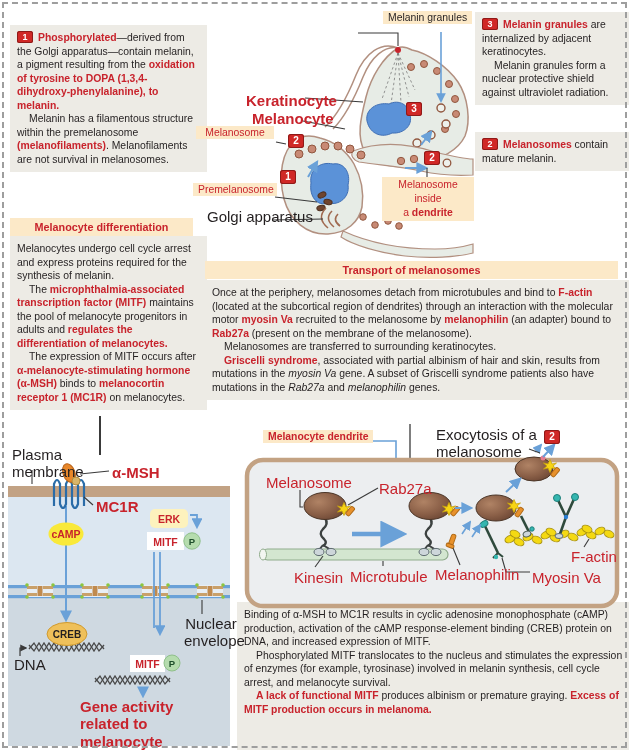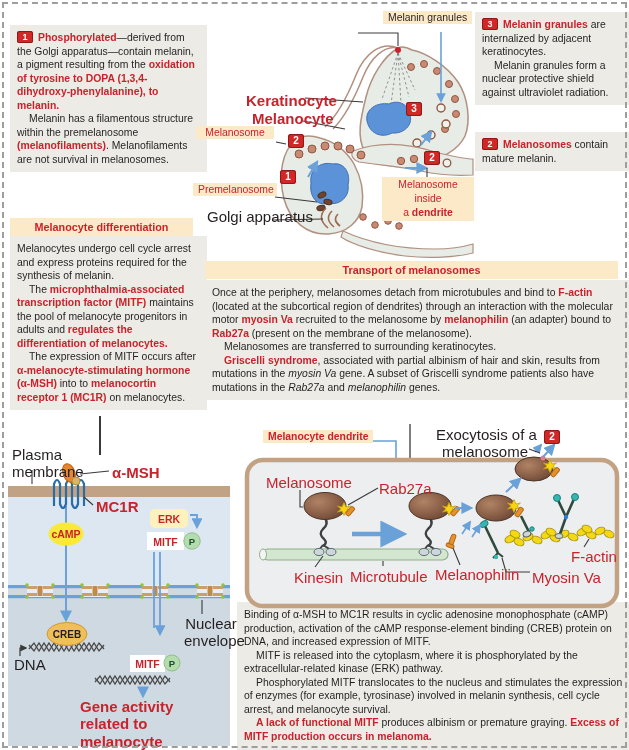--- a/index.html
+++ b/index.html
@@ -46,33 +46,32 @@
     </div>
 
   <div class="note" style="left:475px;top:132px;width:148px">
       <p><span class="nbadge">2</span><span class="red bold">Melanosomes</span><span class=""> contain mature melanin.</span></p>
     </div>
 
   <div class="hdr" style="left:10px;top:218px;width:183px">Melanocyte differentiation</div>
   <div class="note" style="left:10px;top:236px;width:183px">
       <p><span class="">Melanocytes undergo cell cycle arrest and express proteins required for the synthesis of melanin.</span></p>
       <p><span class="">The </span><span class="red bold">microphthalmia-associated transcription factor (MITF)</span><span class=""> maintains the pool of melanocyte progenitors in adults and </span><span class="red bold">regulates the differentiation of melanocytes.</span></p>
-      <p><span class="">The expression of MITF occurs after </span><span class="red bold">α-melanocyte-stimulating hormone (α-MSH)</span><span class=""> into to </span><span class="red bold">melanocortin receptor 1 (MC1R)</span><span class=""> on melanocytes.</span></p>
+      <p><span class="">The expression of MITF occurs after </span><span class="red bold">α-melanocyte-stimulating hormone (α-MSH)</span><span class=""> binds to </span><span class="red bold">melanocortin receptor 1 (MC1R)</span><span class=""> on melanocytes.</span></p>
     </div>
 
   <div class="hdr" style="left:205px;top:261px;width:413px">Transport of melanosomes</div>
   <div class="note" style="left:205px;top:280px;width:413px">
       <p><span class="">Once at the periphery, melanosomes detach from microtubules and bind to </span><span class="red bold">F-actin</span><span class=""> (located at the subcortical region of dendrites) through an interaction with the molecular motor </span><span class="red bold">myosin Va</span><span class=""> recruited to the melanosome by </span><span class="red bold">melanophilin</span><span class=""> (an adapter) bound to </span><span class="red bold">Rab27a</span><span class=""> (present on the membrane of the melanosome).</span></p>
       <p><span class="">Melanosomes are transferred to surrounding keratinocytes.</span></p>
       <p><span class="red bold">Griscelli syndrome</span><span class="">, associated with partial albinism of hair and skin, results from mutations in the </span><span class="ital">myosin Va</span><span class=""> gene. A subset of Griscelli syndrome patients also have mutations in the </span><span class="ital">Rab27a</span><span class=""> and </span><span class="ital">melanophilin</span><span class=""> genes.</span></p>
     </div>
 
   <div class="note" style="left:237px;top:602px;width:383px;min-height:142px">
       <p><span class="">Binding of α-MSH to MC1R results in cyclic adenosine monophosphate (cAMP) production, activation of the cAMP response-element binding (CREB) protein on DNA, and increased expression of MITF.</span></p>
-      <p><span class="">MITF is released into the cytoplasm, where it is phosphorylated by the extracellular-related kinase (ERK) pathway.</span></p>
       <p><span class="">Phosphorylated MITF translocates to the nucleus and stimulates the expression of enzymes (for example, tyrosinase) involved in melanin synthesis, cell cycle arrest, and melanocyte survival.</span></p>
       <p><span class="red bold">A lack of functional MITF</span><span class=""> produces albinism or premature graying. </span><span class="red bold">Excess of MITF production occurs in melanoma.</span></p>
     </div>
 
   <svg style="left:195px;top:5px" width="285" height="250" viewBox="0 0 285 250">
     <defs>
       <marker id="abt" viewBox="0 0 10 10" refX="8" refY="5" markerWidth="6" markerHeight="6" orient="auto-start-reverse">
           <path d="M0,0 L10,5 L0,10 z" fill="#6aa1d8"></path>
         </marker>
     </defs>
@@ -421,16 +420,16 @@
   </svg>
 
   <div class="tan" style="left:263px;top:430px;color:#c8232c;font-weight:bold">Melanocyte dendrite</div>
   <div class="lbl rlbl" style="left:266px;top:474px;font-weight:normal;color:#c8232c">Melanosome</div>
   <div class="lbl rlbl" style="left:379px;top:480px;font-weight:normal;color:#c8232c">Rab27a</div>
   <div class="lbl rlbl" style="left:294px;top:569px;font-weight:normal;color:#c8232c">Kinesin</div>
   <div class="lbl rlbl" style="left:350px;top:568px;font-weight:normal;color:#c8232c">Microtubule</div>
   <div class="lbl rlbl" style="left:435px;top:566px;font-weight:normal;color:#c8232c">Melanophilin</div>
   <div class="lbl rlbl" style="left:532px;top:569px;font-weight:normal;color:#c8232c">Myosin Va</div>
   <div class="lbl rlbl" style="left:571px;top:548px;font-weight:normal;color:#c8232c">F-actin</div>
-  <div class="lbl" style="left:436px;top:426px;width:92px;text-align:right"><span>Exocytosis of a</span><br><span>melanosome</span></div>
+  <div class="lbl" style="left:436px;top:426px;width:92px;"><span>Exocytosis of a</span><br><span>melanosome</span></div>
   <div class="badge" style="left:544px;top:430px">2</div>
 
 </div>
 
 </body></html>

